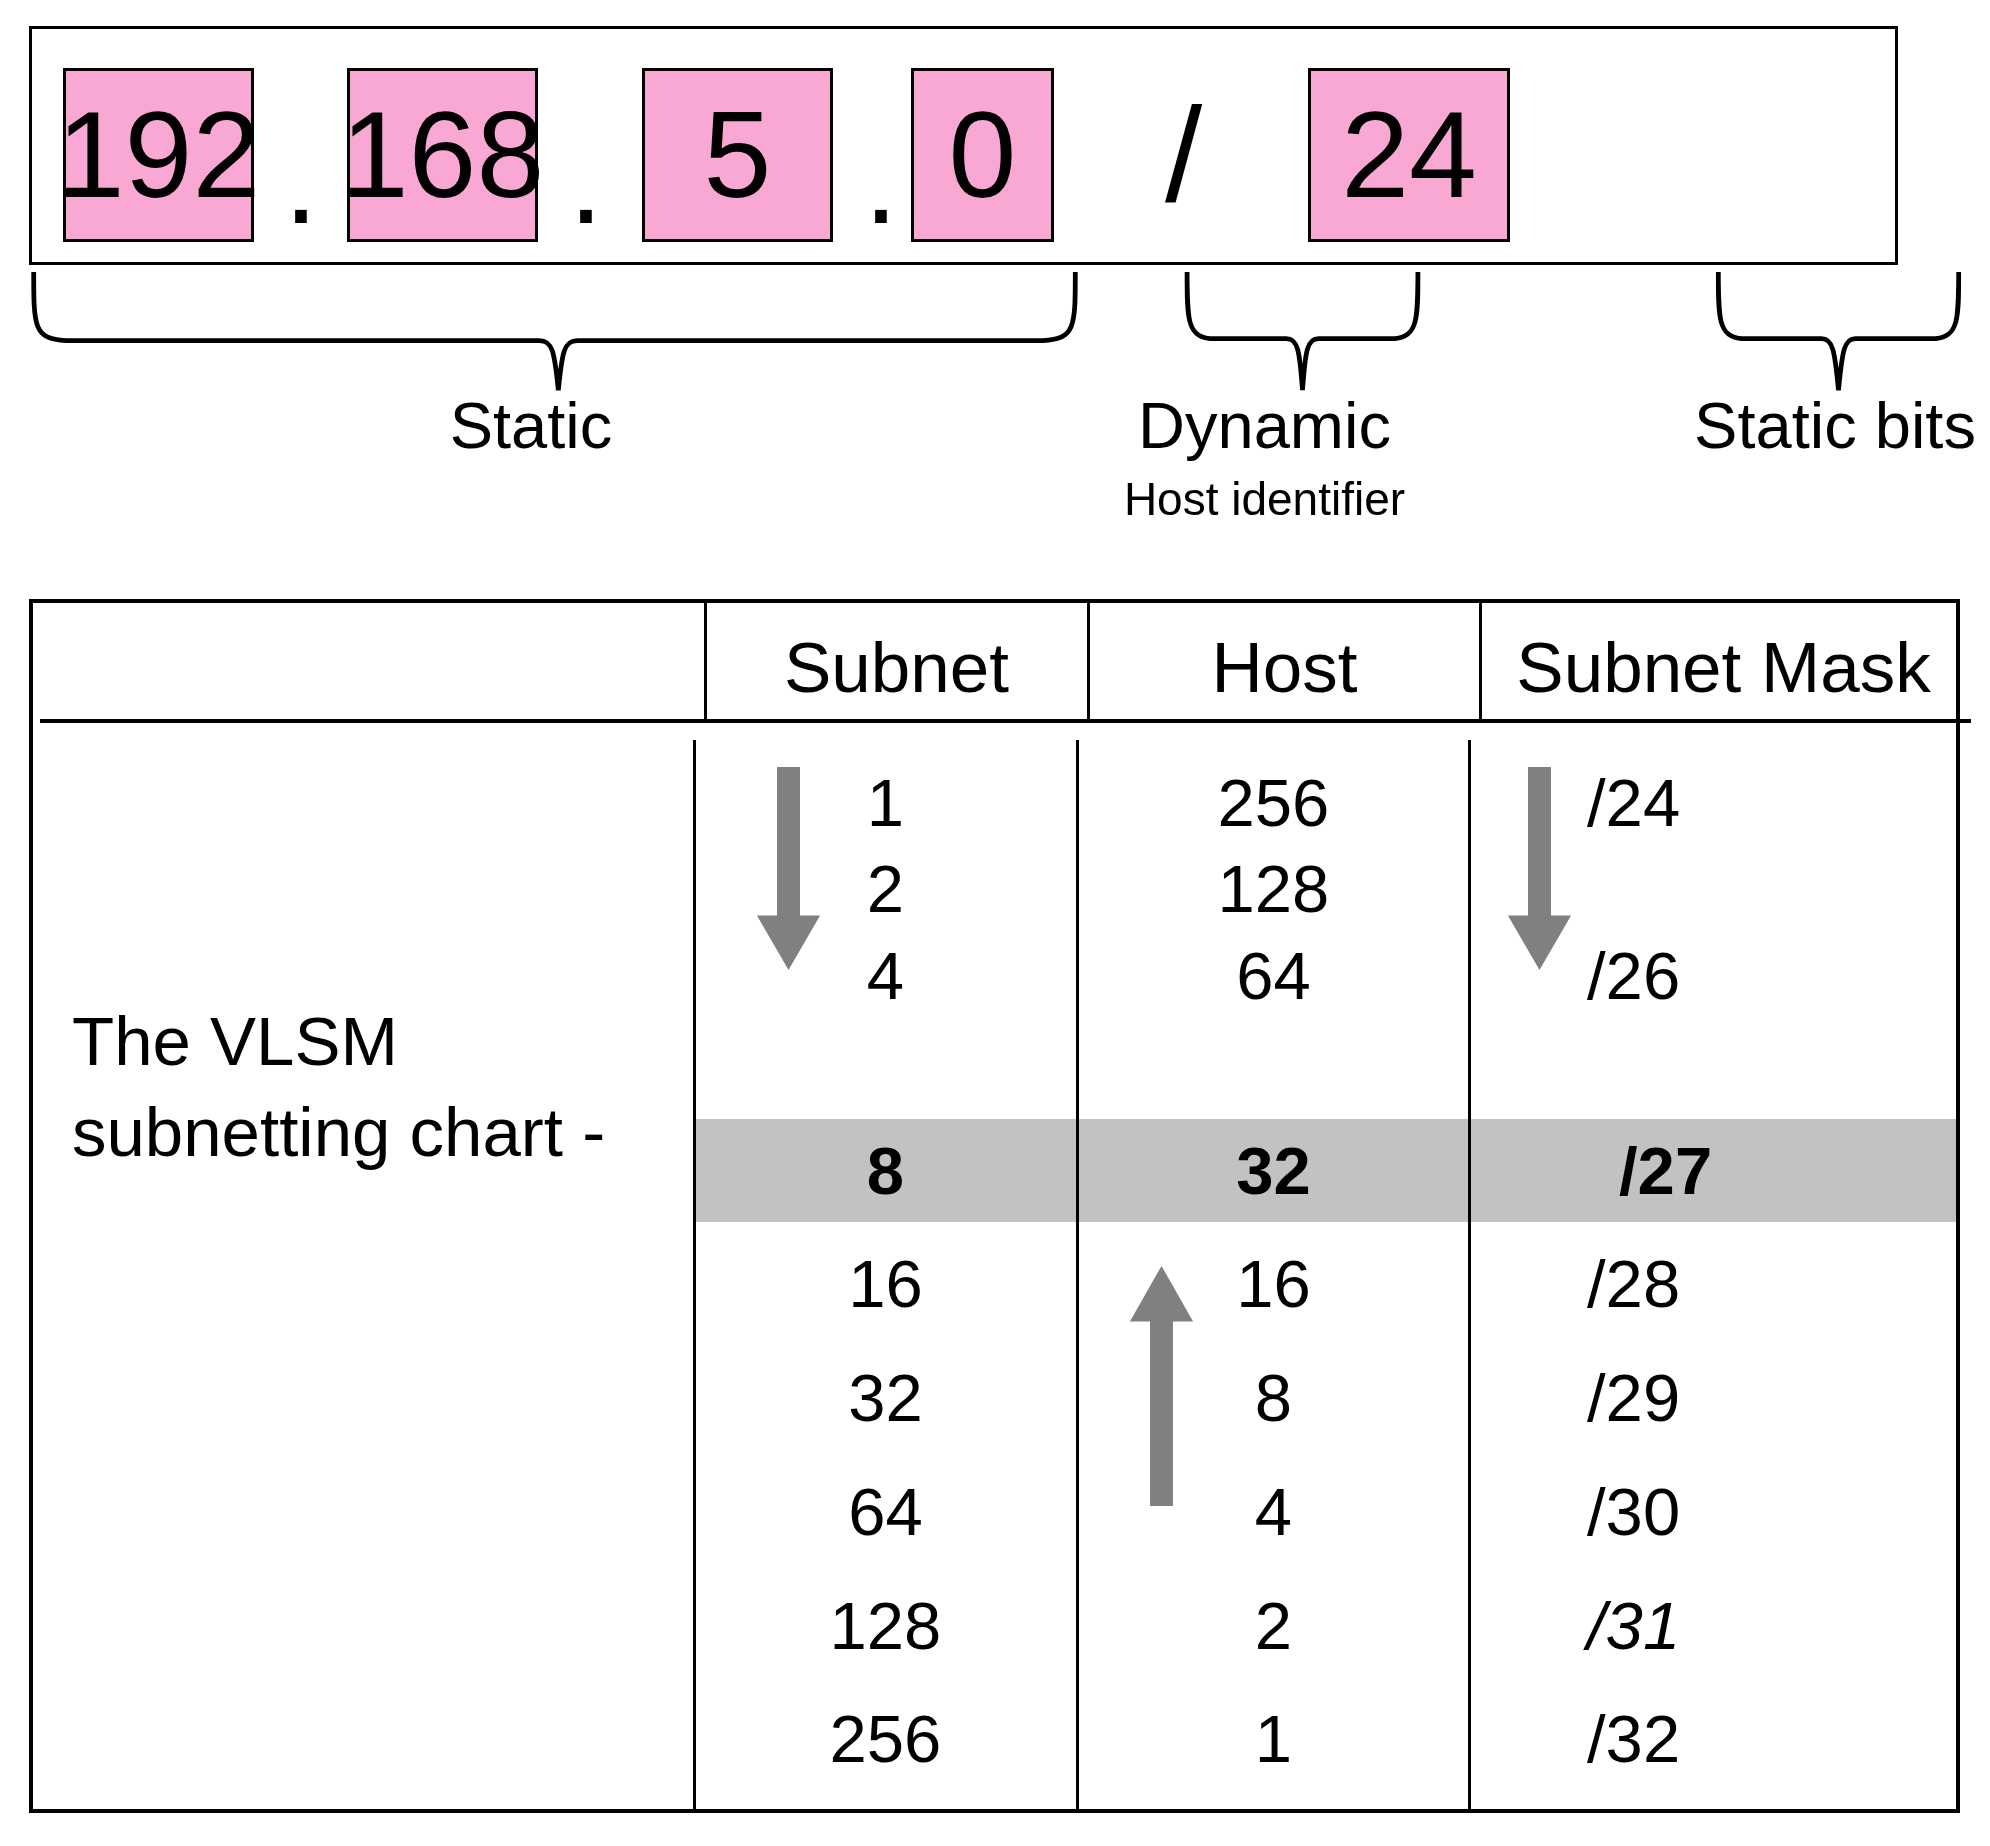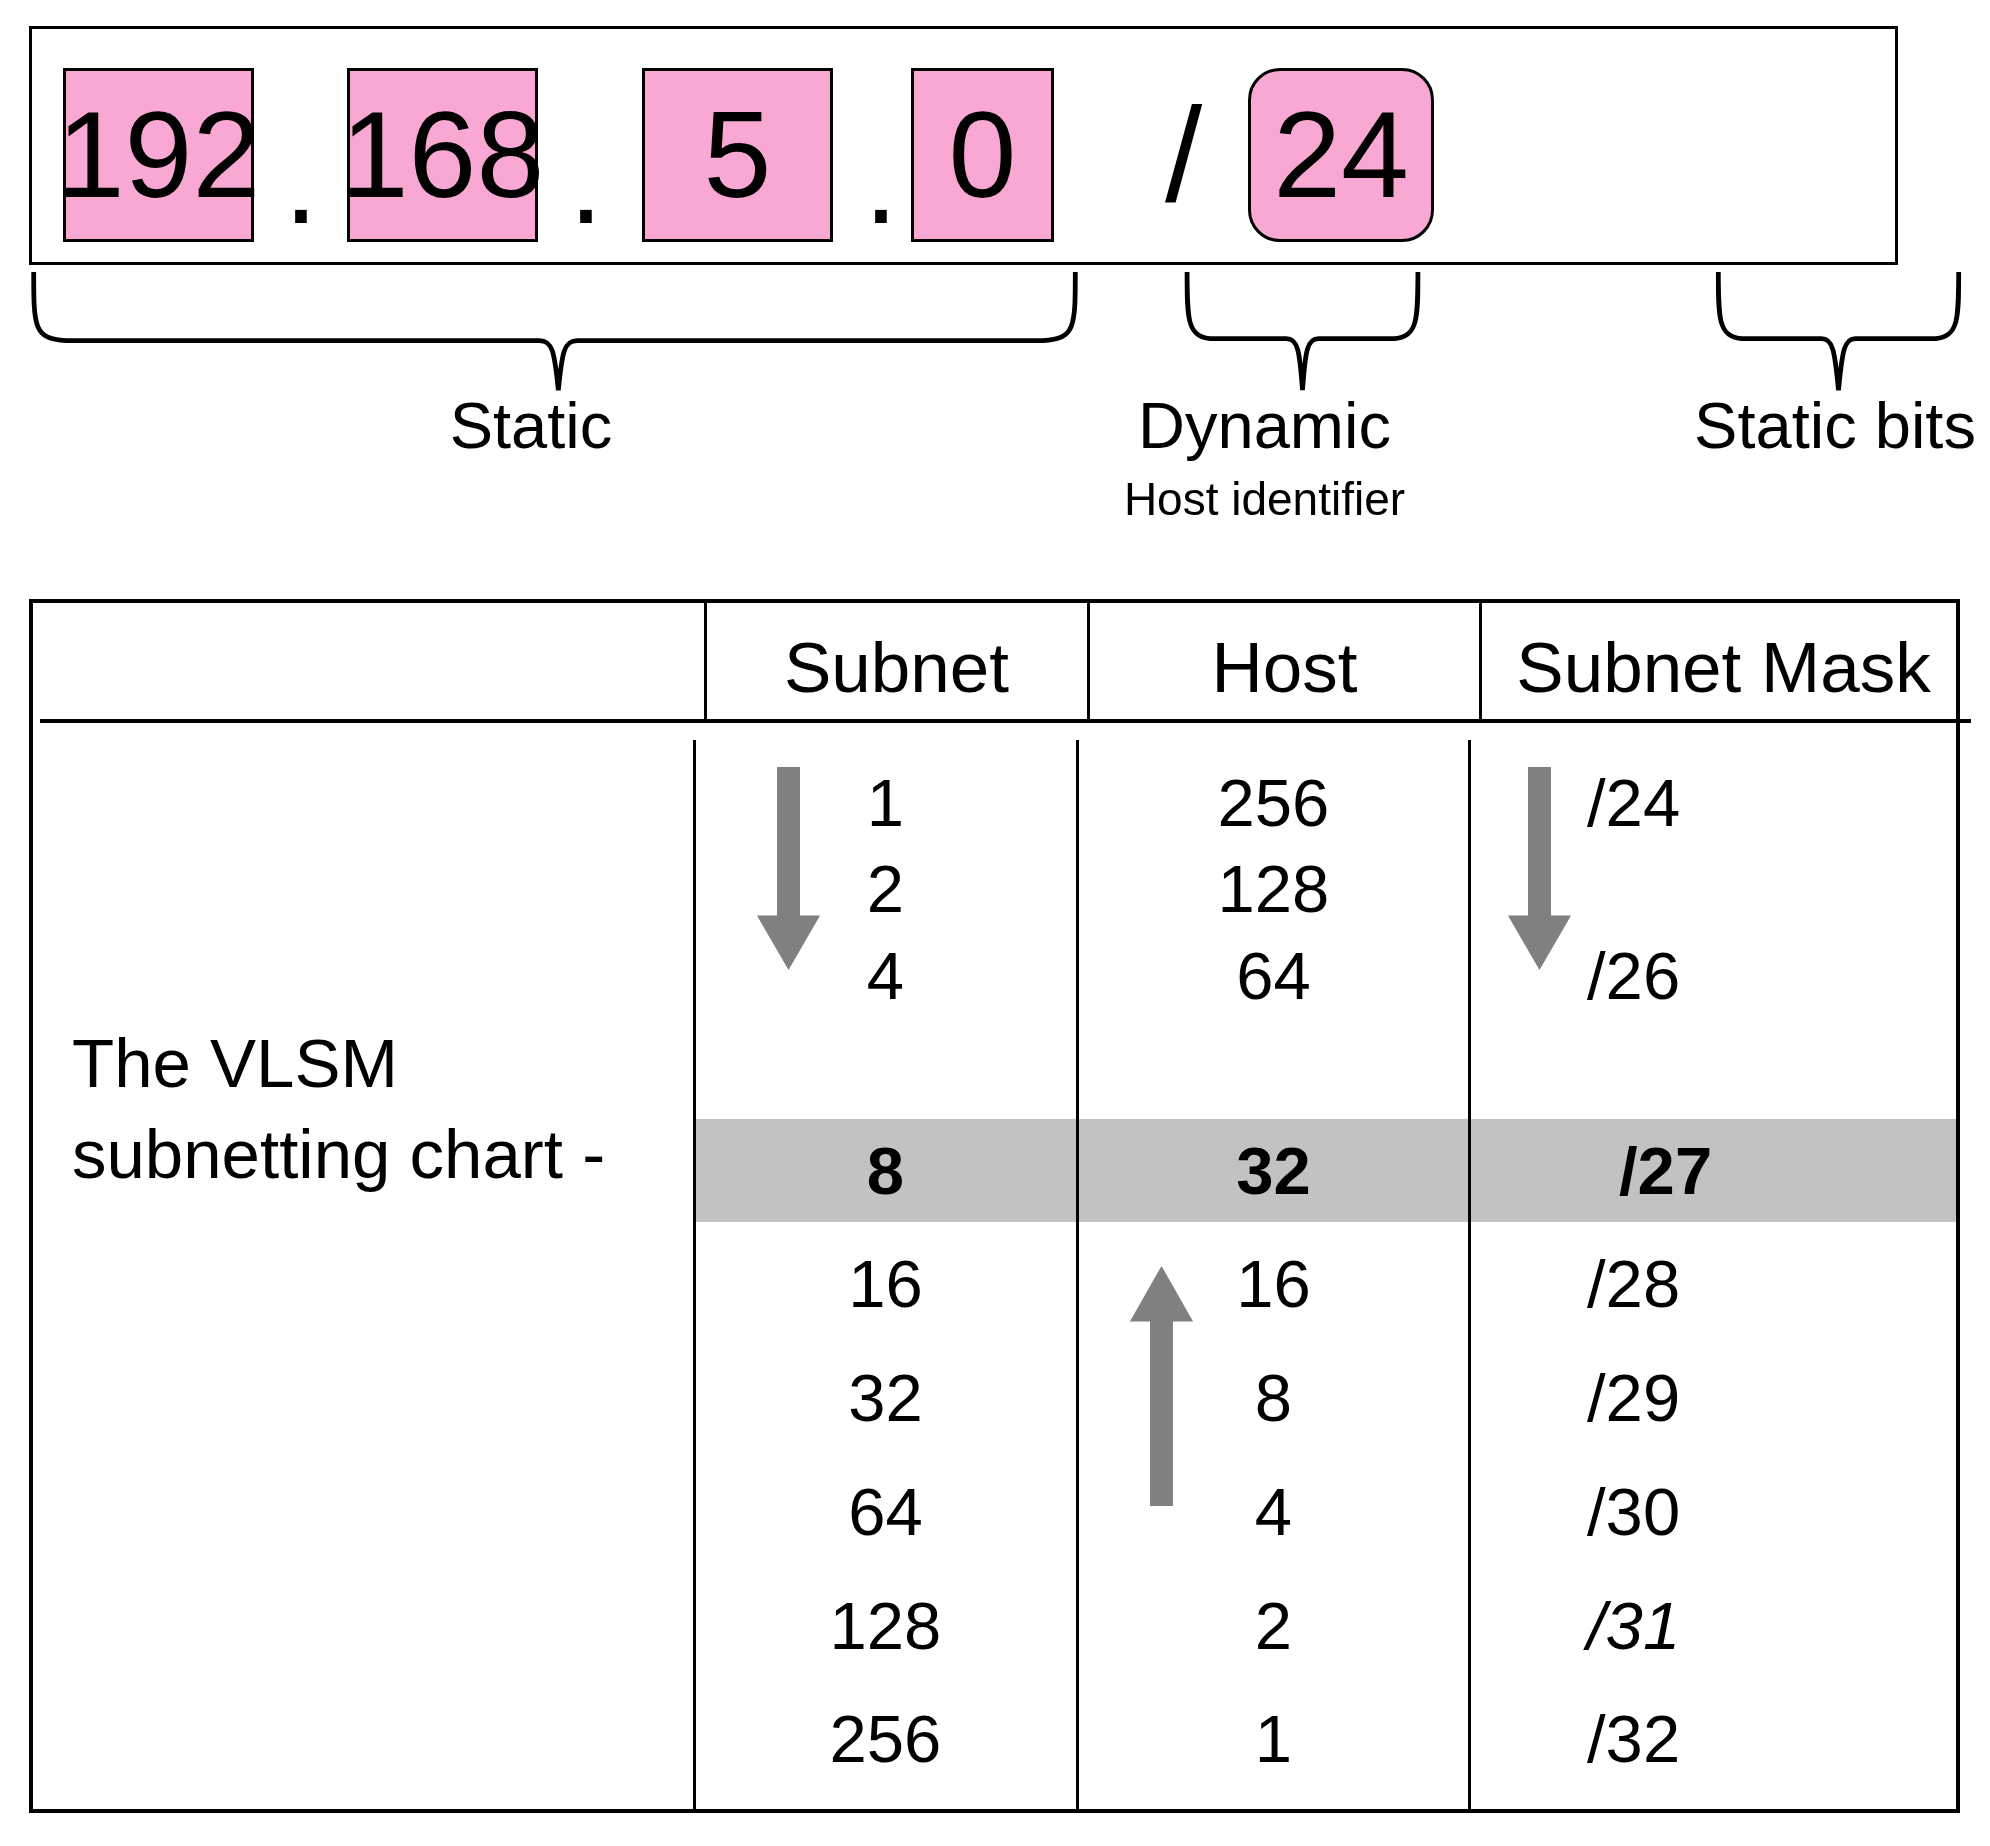--- a/index.html
+++ b/index.html
@@ -128,21 +128,20 @@
     white-space: nowrap;
   }
 
   .left-cell-text {
     position: absolute;
     left: 43px;
     top: 256px;
     width: 593px;
     font-size: 69px;
     line-height: 1.32;
-    margin-top: 22px;
   }
 
   .hl-band {
     position: absolute;
     left: 667px;
     right: 0;
     top: 379px;
     height: 103px;
     background: #c2c2c2;
   }
@@ -174,21 +173,21 @@
 
   <div class="ip-panel">
     <div class="octet-box" style="left:31px; top:39px; width:191px; height:174px;">192</div>
     <div class="dot" style="left:231px; top:39px; width:76px; height:174px;">.</div>
     <div class="octet-box" style="left:315px; top:39px; width:191px; height:174px;">168</div>
     <div class="dot" style="left:516px; top:39px; width:76px; height:174px;">.</div>
     <div class="octet-box" style="left:610px; top:39px; width:191px; height:174px;">5</div>
     <div class="dot" style="left:811px; top:39px; width:76px; height:174px;">.</div>
     <div class="octet-box" style="left:879px; top:39px; width:143px; height:174px;">0</div>
     <div class="slash" style="left:1099px; top:39px; width:105px; height:174px;">/</div>
-    <div class="octet-box" style="left:1216px; top:39px; width:186px; height:174px;border-radius:32px;">24</div>
+    <div class="octet-box" style="left:1276px; top:39px; width:202px; height:174px;">24</div>
   </div>
 
   <div class="brace" style="left:29px; top:270px; width:1051px; height:124px;">
     <svg width="1051" height="124" viewBox="0 0 1100 130">
       <path d="M4,2 C4,60 4,72 38,74 L534,74 C548,74 550,86 554,126
                C558,86 560,74 574,74 L1062,74 C1096,72 1096,60 1096,2" fill="none" stroke="#000000" stroke-width="5"></path>
     </svg>
   </div>
 
   <div class="brace" style="left:1183px; top:270px; width:239px; height:124px;">

